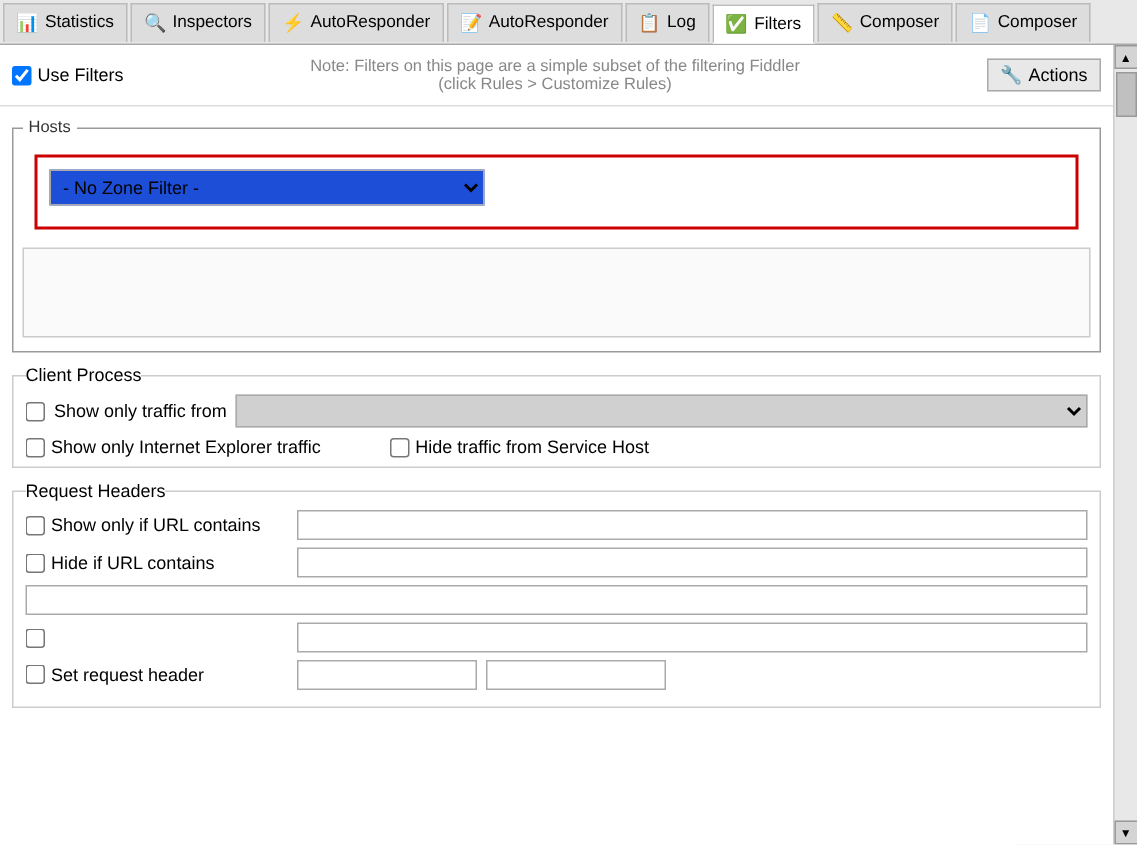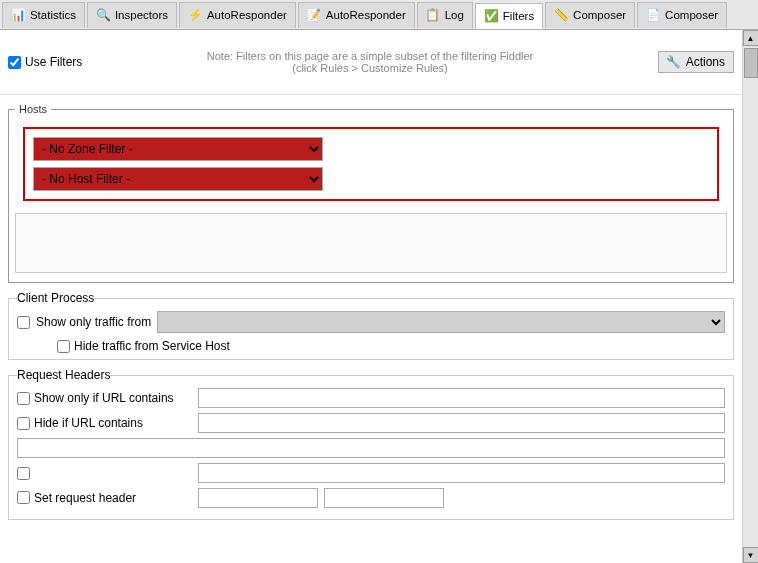--- a/index.html
+++ b/index.html
@@ -88,21 +88,21 @@
       background: #c0c0c0;
       border: 1px solid #999;
       margin-top: 2px;
       cursor: pointer;
     }
 
     
     .toolbar {
       display: flex;
       align-items: center;
-      padding: 20px 8px;
+      padding: 8px 8px;
       border-bottom: 1px solid #ddd;
       background: #fff;
       gap: 24px;
     }
     .use-filters-label {
       display: flex;
       align-items: center;
       gap: 4px;
       font-size: 12px;
     }
@@ -138,21 +138,21 @@
     .hosts-fieldset legend {
       font-size: 11px;
       padding: 0 4px;
       color: #333;
     }
 
     .filter-select {
       width: 290px;
       height: 24px;
       border: 1px solid #aaa;
-      background: #b91c1c;
+      background: #1d4ed8;
       font-size: 12px;
       padding: 0 4px;
       appearance: auto;
       margin-bottom: 6px;
       display: block;
     }
 
     .hosts-textarea {
       width: 100%;
       height: 60px;
@@ -305,42 +305,42 @@
       <fieldset class="hosts-fieldset">
         <legend>Hosts</legend>
 
         
         <div class="hosts-box">
           <select class="filter-select">
             <option>- No Zone Filter -</option>
             <option>Show only Intranet Hosts</option>
             <option>Show only Internet Hosts</option>
           </select>
-          <select class="filter-select" style="margin-bottom:0;">
-            <option>- No Host Filter -</option>
-            <option>Hide connects to ...</option>
-          </select>
         </div>
 
         
         <textarea class="hosts-textarea" style=""></textarea>
       </fieldset>
 
       <fieldset class="client-process-section">
         <legend>Client Process</legend>
 
         <div class="cp-row">
           <input type="checkbox" style="">
           <label>Show only traffic from</label>
           <select class="cp-dropdown">
             <option></option>
           </select>
         </div>
 
         <div class="cp-row2">
+          <label style="display:flex;align-items:center;gap:4px;">
+            <input type="checkbox" style="">
+            <span>Show only Internet Explorer traffic</span>
+          </label>
           <label style="display:flex;align-items:center;gap:4px;margin-left:40px;">
             <input type="checkbox" style="">
             <span>Hide traffic from Service Host</span>
           </label>
         </div>
       </fieldset>
 
       <fieldset class="req-headers-section">
         <legend>Request Headers</legend>
 

